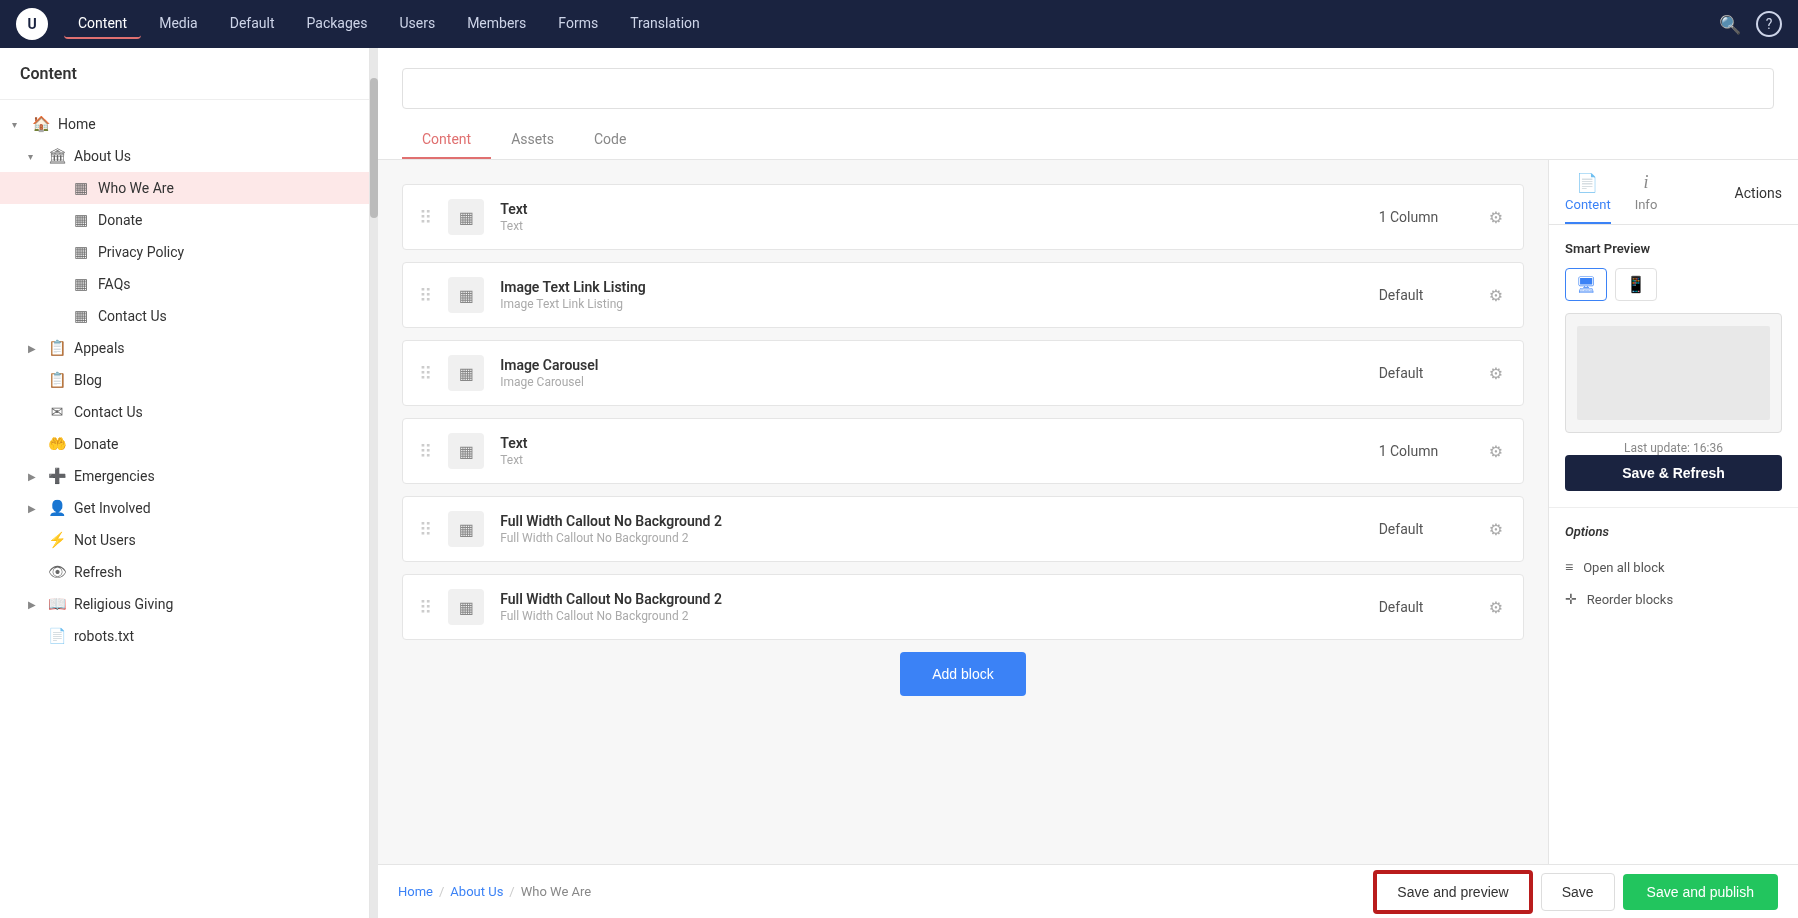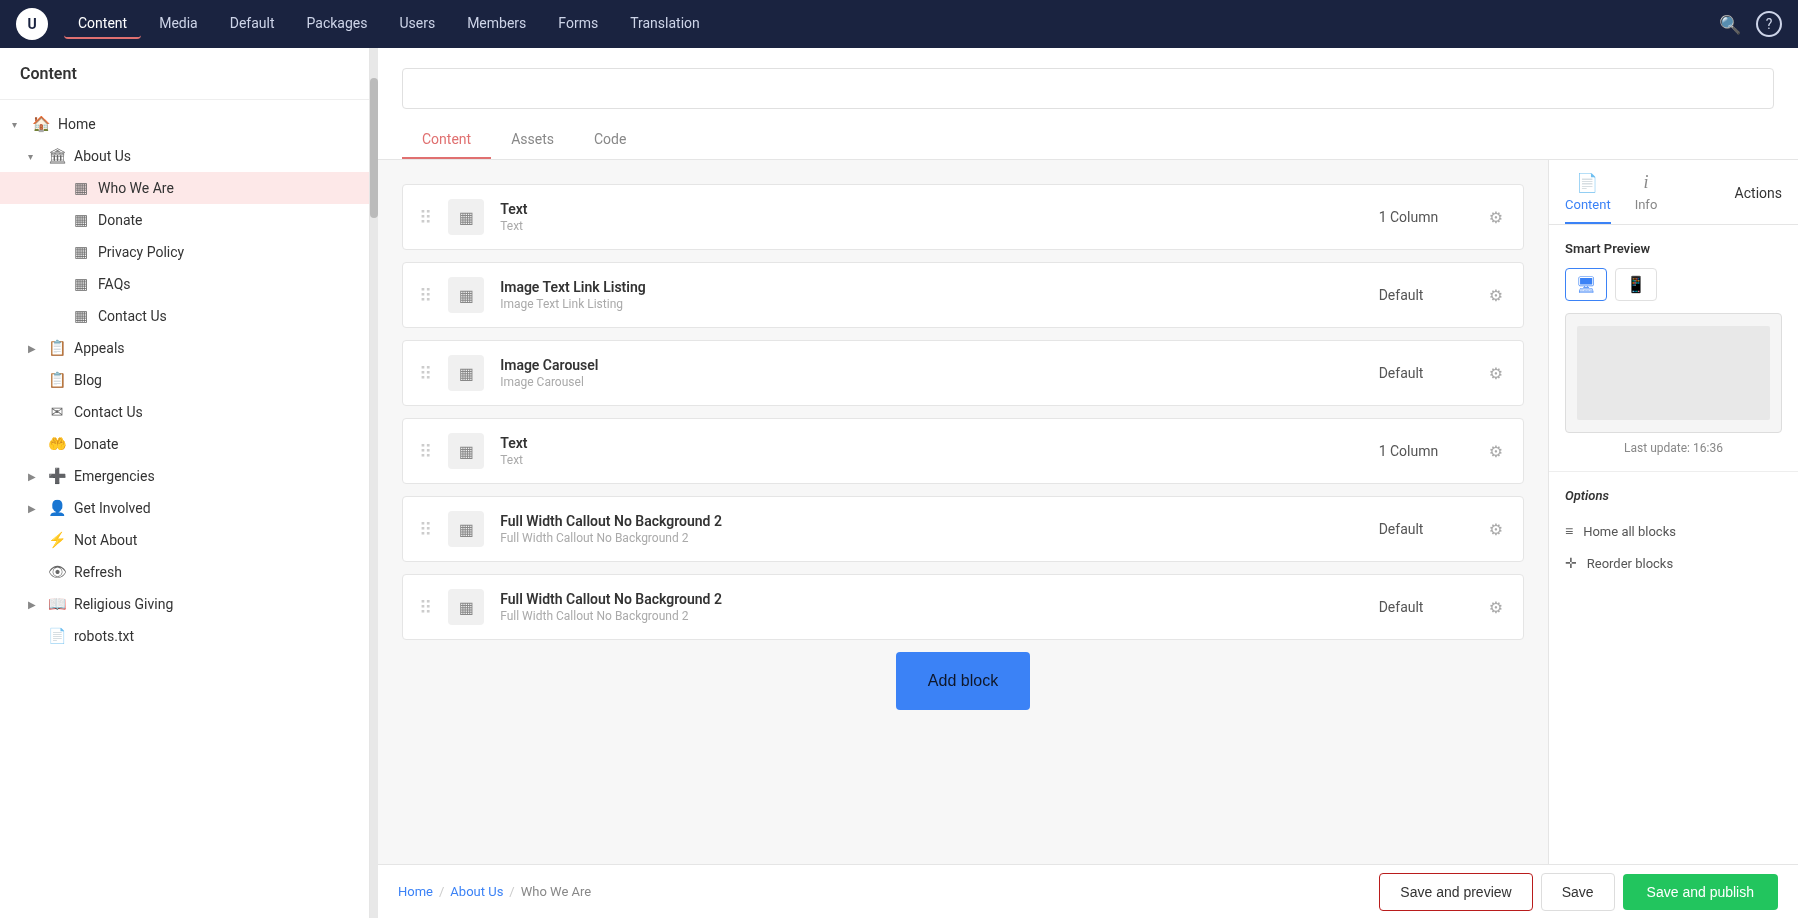--- a/index.html
+++ b/index.html
@@ -182,25 +182,25 @@
       padding: 4px;
     }
 
     .add-block-btn {
       display: flex;
       justify-content: center;
       margin-top: 12px;
     }
     .add-block-btn button {
       background: #3b82f6;
-      color: #0f172a;
+      color: #ffffff;
       border: none;
       border-radius: 4px;
-      padding: 20px 32px;
-      font-size: 16px;
+      padding: 14px 32px;
+      font-size: 14px;
       cursor: pointer;
       font-weight: 500;
     }
 
     
     .right-panel {
       width: 250px;
       background: #fff;
       border-left: 1px solid #e5e5e5;
       display: flex;
@@ -337,21 +337,21 @@
     }
     .breadcrumb a { color: #3b82f6; text-decoration: none; cursor: pointer; }
     .breadcrumb-sep { color: #ccc; }
     .bottom-actions {
       display: flex;
       gap: 8px;
       align-items: center;
     }
     .btn-save-preview {
       padding: 10px 20px;
-      border: 1px solid #b91c1c;
+      border: 4px solid #b91c1c;
       border-radius: 4px;
       background: #fff;
       color: #333;
       font-size: 14px;
       cursor: pointer;
     }
     .btn-save {
       padding: 10px 20px;
       border: 1px solid #ddd;
       border-radius: 4px;
@@ -465,21 +465,21 @@
             <span class="tree-label">Emergencies</span>
           </div>
           <div class="tree-item level-1">
             <span class="tree-arrow">▶</span>
             <span class="tree-icon">👤</span>
             <span class="tree-label">Get Involved</span>
           </div>
           <div class="tree-item level-1">
             <span class="tree-arrow"></span>
             <span class="tree-icon">⚡</span>
-            <span class="tree-label">Not About</span>
+            <span class="tree-label">Not Users</span>
           </div>
           <div class="tree-item level-1">
             <span class="tree-arrow"></span>
             <span class="tree-icon">👁</span>
             <span class="tree-label">Refresh</span>
           </div>
           <div class="tree-item level-1">
             <span class="tree-arrow">▶</span>
             <span class="tree-icon">📖</span>
             <span class="tree-label">Religious Giving</span>
@@ -594,28 +594,29 @@
         <div class="smart-preview-section">
           <div class="smart-preview-label">Smart Preview</div>
           <div class="smart-preview-devices">
             <button class="device-btn active">🖥</button>
             <button class="device-btn">📱</button>
           </div>
           <div class="preview-box">
             <div class="preview-inner"></div>
           </div>
           <div class="last-update">Last update: 16:36</div>
+          <button class="save-refresh-btn">Save &amp; Refresh</button>
         </div>
 
         <div class="options-section">
           <div class="options-label">Options</div>
           <div id="options-list">
               <div class="option-item">
                 <span class="option-icon">≡</span>
-                <span>Home all blocks</span>
+                <span>Open all block</span>
               </div>
               <div class="option-item">
                 <span class="option-icon">✛</span>
                 <span>Reorder blocks</span>
               </div>
             </div>
         </div>
       </div>
     </div>
 

